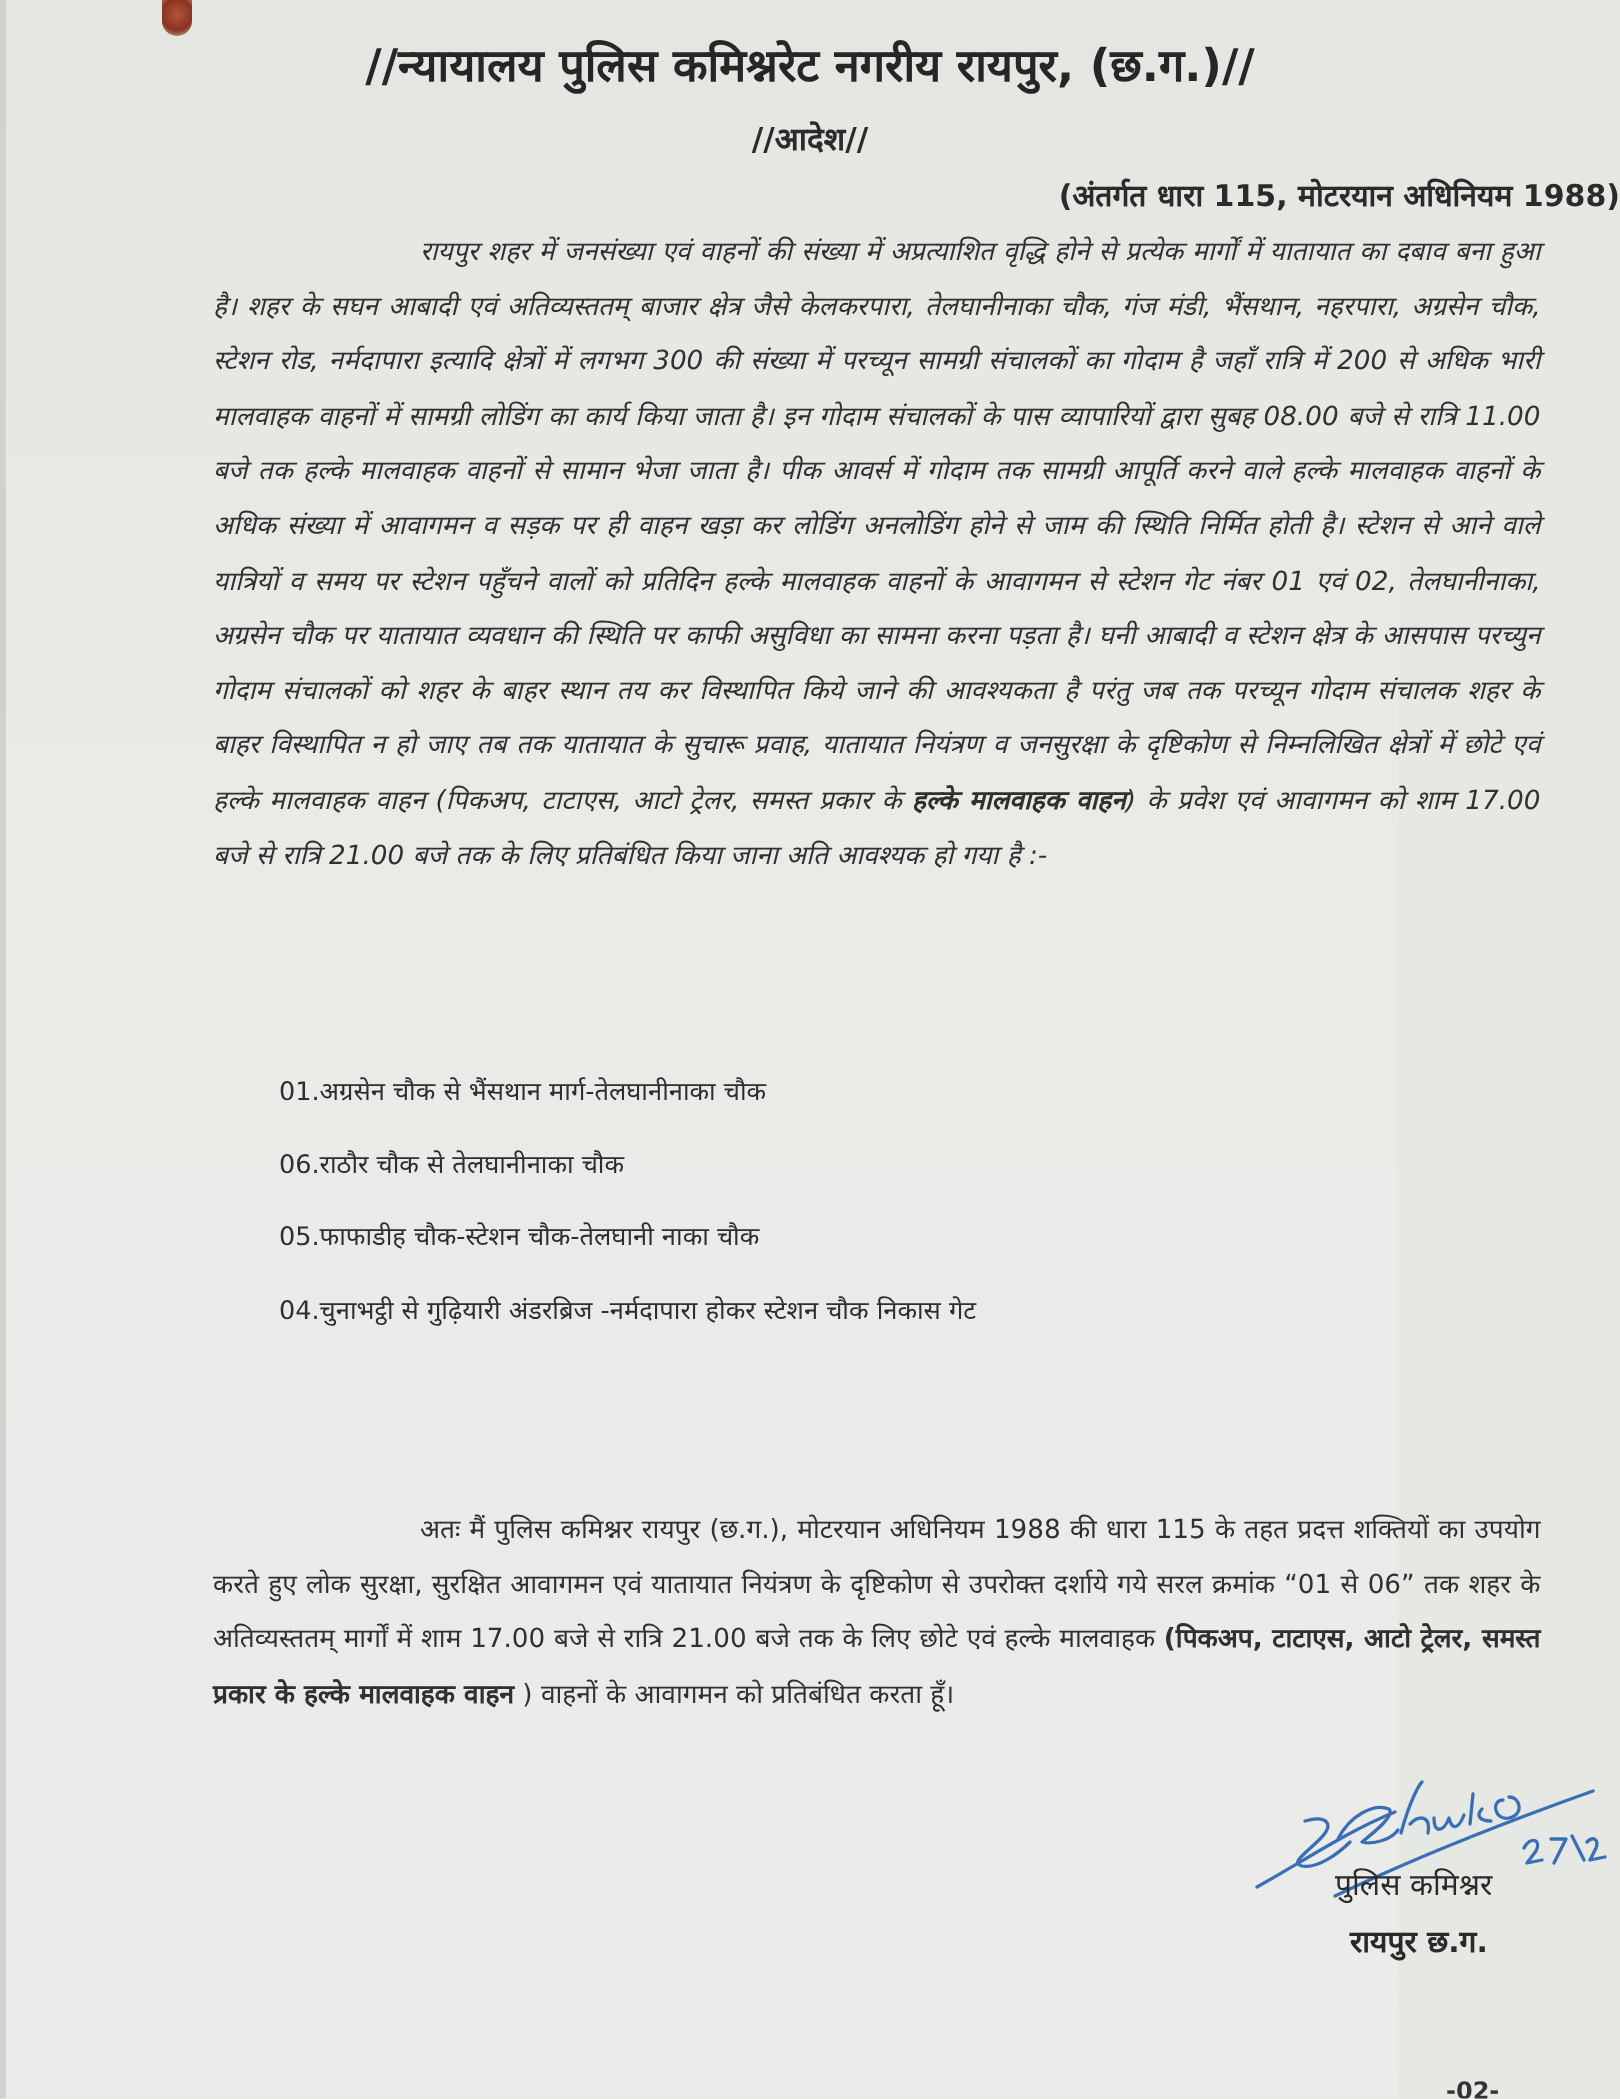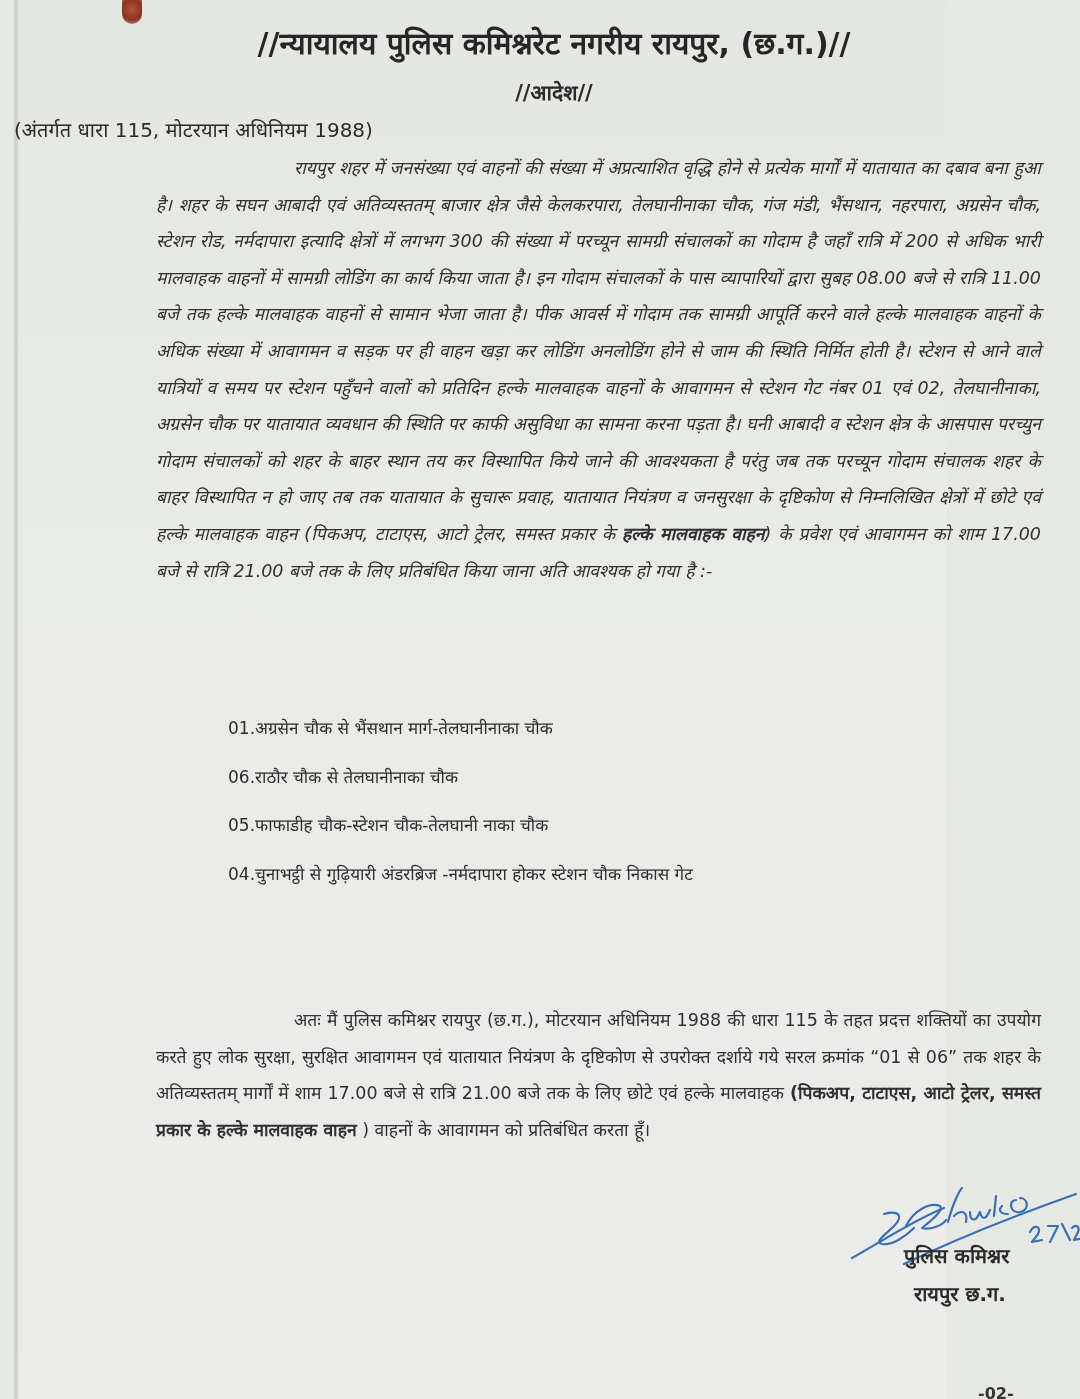--- a/index.html
+++ b/index.html
@@ -4,21 +4,21 @@
 <style>
   html, body { margin: 0; padding: 0; }
   body {
     width: 1080px; height: 1399px; overflow: hidden;
     background: #e6e8e4;
     font-family: "DejaVu Sans", "Liberation Sans", sans-serif;
     color: #2a2a2a;
     position: relative;
   }
   .page {
-    position: absolute; left: 14px; top: 0; width: 932px; height: 1399px;
+    position: absolute; left: 0; top: 0; width: 932px; height: 1399px;
     background: linear-gradient(180deg, #e4e6e2 0%, #e9ebe7 40%, #ebecea 100%);
   }
   .left-edge {
     position: absolute; left: 0; top: 0; width: 4px; height: 1399px;
     background: #cfd2cd;
   }
   .pin {
     position: absolute; left: 108px; top: 0; width: 20px; height: 24px;
     border-radius: 0 0 10px 10px;
     background: radial-gradient(circle at 50% 40%, #b0553a 0%, #8a3322 60%, #c9b8a0 100%);
@@ -26,41 +26,41 @@
   .header-title {
     position: absolute; left: 0; width: 1080px; top: 22px;
     text-align: center; font-size: 30px; font-weight: bold; color: #262626;
   }
   .header-sub {
     position: absolute; left: 0; width: 1080px; top: 78px;
     text-align: center; font-size: 21px; font-weight: bold; color: #2b2b2b;
   }
   .header-ref {
     position: absolute; left: 0; width: 1080px; top: 116px;
-    text-align: left; font-size: 20px; font-weight: normal; color: #2b2b2b;
+    text-align: right; font-size: 20px; font-weight: bold; color: #2b2b2b;
   }
   .para {
     position: absolute; left: 142px; width: 885px;
     font-size: 17.5px; line-height: 36.6px;
     text-align: justify; text-align-last: left;
     color: #303030;
   }
   .para1 { top: 150px; text-indent: 138px; font-style: italic; }
   .list {
     position: absolute; left: 186px; top: 708px;
     font-size: 17px; color: #2e2e2e;
   }
-  .list-item { height: 48.6px; line-height: 40px; white-space: nowrap; margin-left: 28px; }
+  .list-item { height: 48.6px; line-height: 40px; white-space: nowrap; }
   .para2 { top: 1002px; text-indent: 138px; }
   .sig {
     position: absolute; left: 830px; top: 1180px; width: 250px; height: 100px;
   }
   .sign-title {
     position: absolute; left: 890px; top: 1242px;
-    font-size: 20px; font-weight: bold; color: #2a2a2a; white-space: nowrap;
+    font-size: 20px; font-weight: normal; color: #2a2a2a; white-space: nowrap;
   }
   .sign-place {
     position: absolute; left: 900px; top: 1280px;
     font-size: 20px; font-weight: bold; color: #2a2a2a; white-space: nowrap; text-align: center;
   }
   .page-num {
     position: absolute; left: 964px; top: 1384px;
     font-size: 16px; font-weight: bold; color: #333;
   }
   b.inline-bold { font-weight: bold; }

